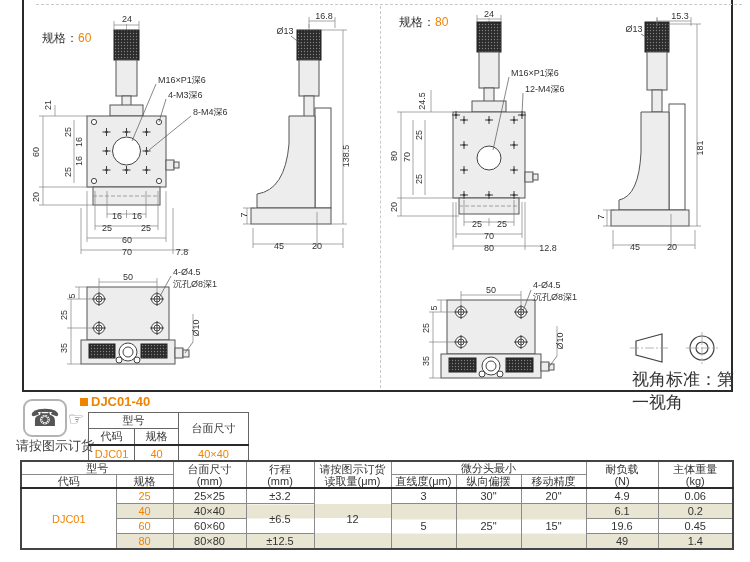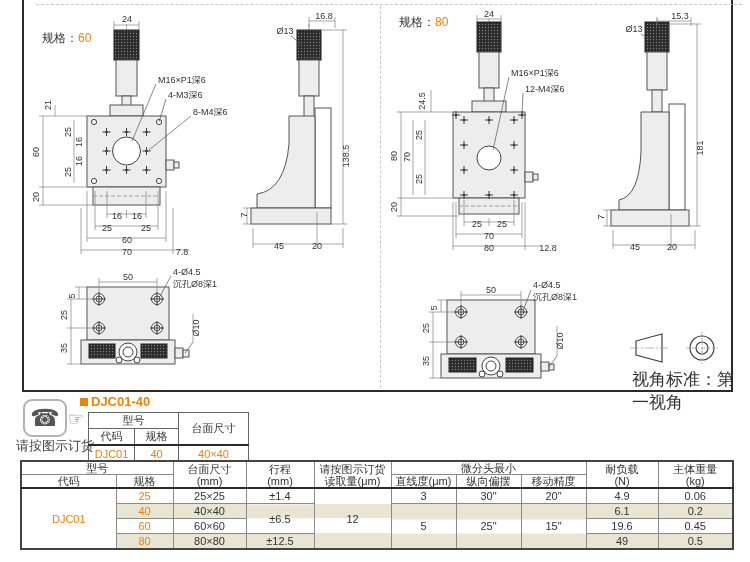--- a/index.html
+++ b/index.html
@@ -472,21 +472,21 @@
       <th class="hsep">直线度(μm)</th>
       <th class="hsep">纵向偏摆</th>
       <th class="hsep">移动精度</th>
     </tr>
   </thead>
   <tbody>
     <tr>
       <td rowspan="4" class="org">DJC01</td>
       <td class="org">25</td>
       <td>25×25</td>
-      <td>±1.4</td>
+      <td>±3.2</td>
       <td rowspan="4" class="span4g">12</td>
       <td>3</td>
       <td>30"</td>
       <td>20"</td>
       <td>4.9</td>
       <td>0.06</td>
     </tr>
     <tr>
       <td class="org beige">40</td>
       <td class="beige">40×40</td>
@@ -501,16 +501,16 @@
       <td class="org">60</td>
       <td>60×60</td>
       <td>19.6</td>
       <td>0.45</td>
     </tr>
     <tr>
       <td class="org beige">80</td>
       <td class="beige">80×80</td>
       <td class="beige">±12.5</td>
       <td class="beige">49</td>
-      <td class="beige">0.5</td>
+      <td class="beige">1.4</td>
     </tr>
   </tbody>
 </table>
 
 </body></html>

